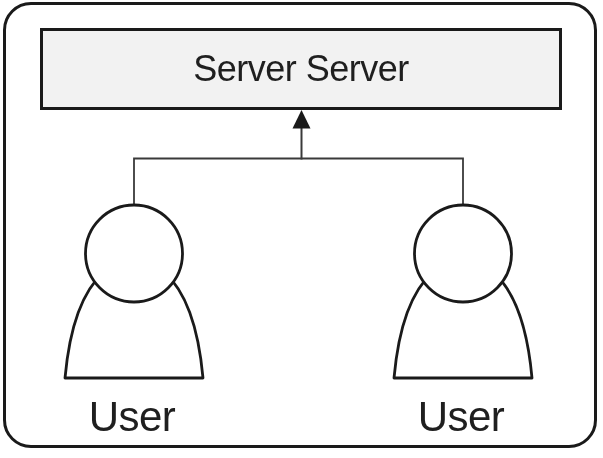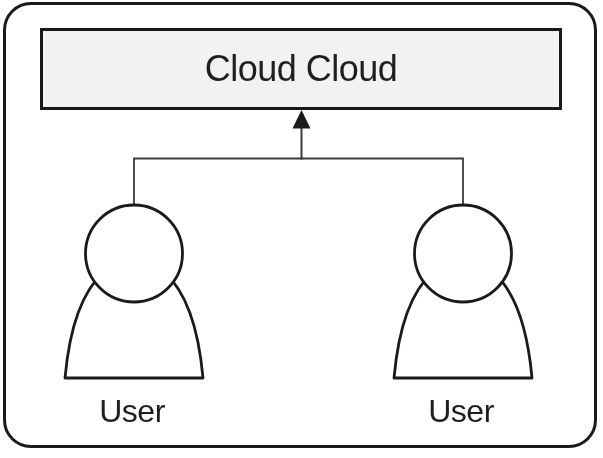--- a/index.html
+++ b/index.html
@@ -70,37 +70,37 @@
     fill: #ffffff;
     stroke: var(--stroke, #1a1a1a);
     stroke-width: 2.8;
     stroke-linejoin: round;
   }
   .user-label {
     position: absolute;
     top: 393px;
     width: 160px;
     text-align: center;
-    font-size: 32px;
+    font-size: 42px;
     letter-spacing: -0.5px;
     color: var(--text, #1f1f1f);
     white-space: nowrap;
   }
   .user-label.left  { left: 52px; }
   .user-label.right { left: 381px; }
 </style>
 </head>
 <body>
 
 <div class="stage">
 
   <div class="frame"></div>
 
   <div class="server-box">
-    <span class="server-label">Cloud Cloud</span>
+    <span class="server-label">Server Server</span>
   </div>
 
   <svg class="shapes" viewBox="0 0 603 458">
 
     <polyline class="connector" points="134,205 134,158.5 463,158.5 463,205"></polyline>
 
     <line class="arrow-stem" x1="301.5" y1="159.5" x2="301.5" y2="126"></line>
     <polygon class="arrow-head" points="301.5,110 292.5,128.5 310.5,128.5"></polygon>
 
     <g transform="translate(134,204)">

